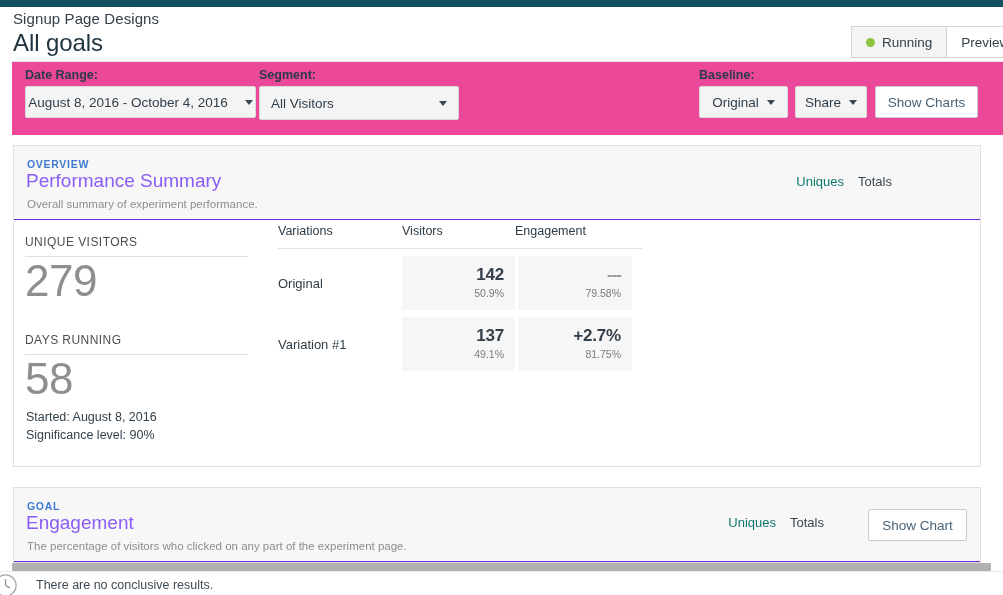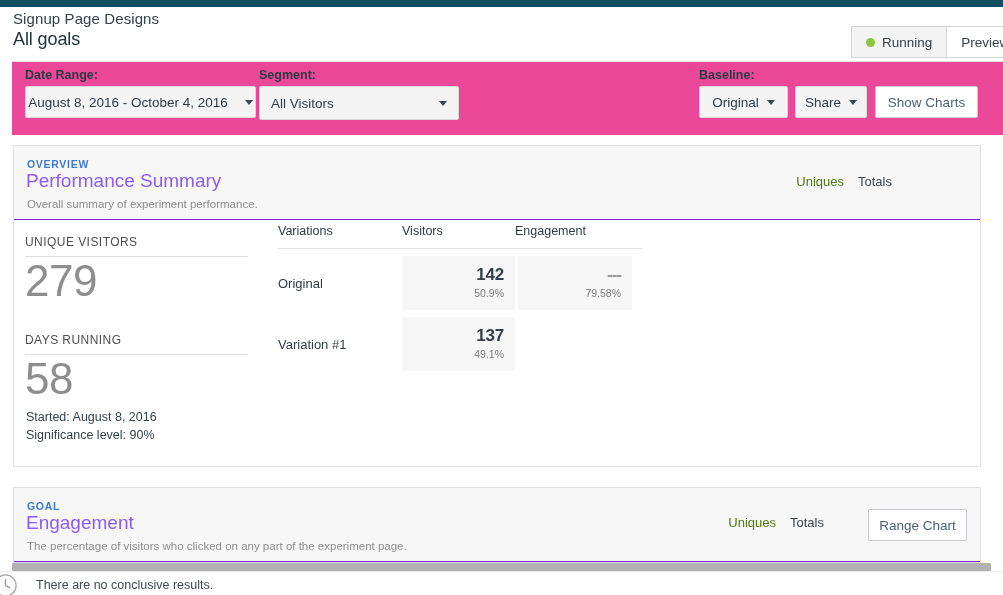--- a/index.html
+++ b/index.html
@@ -42,21 +42,21 @@
   .exp-name {
     position: absolute;
     left: 13px; top: 3px;
     font-size: 15px;
     color: #34404b;
     letter-spacing: .1px;
   }
   .page-title {
     position: absolute;
     left: 13px; top: 22px;
-    font-size: 18px;
+    font-size: 24px;
     color: #213440;
     letter-spacing: -.1px;
   }
   .status-group {
     position: absolute;
     top: 19px;
     left: 851px;
     display: flex;
     align-items: stretch;
     height: 32px;
@@ -210,21 +210,21 @@
     font-size: 11.5px;
     color: #8d8d8d;
   }
   .toggle {
     position: absolute;
     display: flex;
     align-items: center;
     gap: 14px;
     font-size: 13px;
   }
-  .toggle .t-on  { color: #4d7c0f; }
+  .toggle .t-on  { color: #0f766e; }
   .toggle .t-off { color: #3a4650; }
   .tg-summary { right: 88px; top: 28px; }
   .tg-goal    { right: 156px; top: 27px; }
   .btn-chart {
     position: absolute;
     right: 13px; top: 21px;
     width: 99px; height: 32px;
     box-sizing: border-box;
     background: #ffffff;
     border: 1px solid #c8ccd0;
@@ -438,36 +438,40 @@
             <div class="cell-sub">79.58%</div>
           </div>
         </div>
 
         <div class="vt-row">
           <div class="c-name">Variation #1</div>
           <div class="vt-cell">
             <div class="cell-main">137</div>
             <div class="cell-sub">49.1%</div>
           </div>
+          <div class="vt-cell eng">
+            <div class="cell-main">+2.7%</div>
+            <div class="cell-sub">81.75%</div>
+          </div>
         </div>
       </div>
     </div>
   </div>
 
   <div class="panel panel-goal">
     <div class="panel-head goal">
       <div class="eyebrow">GOAL</div>
       <div class="panel-title">Engagement</div>
       <div class="panel-desc">The percentage of visitors who clicked on any part of the experiment page.</div>
       <div class="toggle tg-goal">
         <span class="t-on">Uniques</span>
         <span class="t-off">Totals</span>
       </div>
       <div class="btn-chart">
-        <span>Range Chart</span>
+        <span>Show Chart</span>
       </div>
     </div>
   </div>
 
   <div class="hscroll"></div>
   <div class="footer-status">
     <svg class="clock-icon" viewBox="0 0 28 28">
       <circle cx="14" cy="14" r="11" fill="none" stroke="#a8a8a8" stroke-width="1.3"></circle>
       <line x1="14" y1="14" x2="14" y2="7.5" stroke="#8d8d8d" stroke-width="1.3"></line>
       <line x1="14" y1="14" x2="18.5" y2="16.5" stroke="#8d8d8d" stroke-width="1.3"></line>

